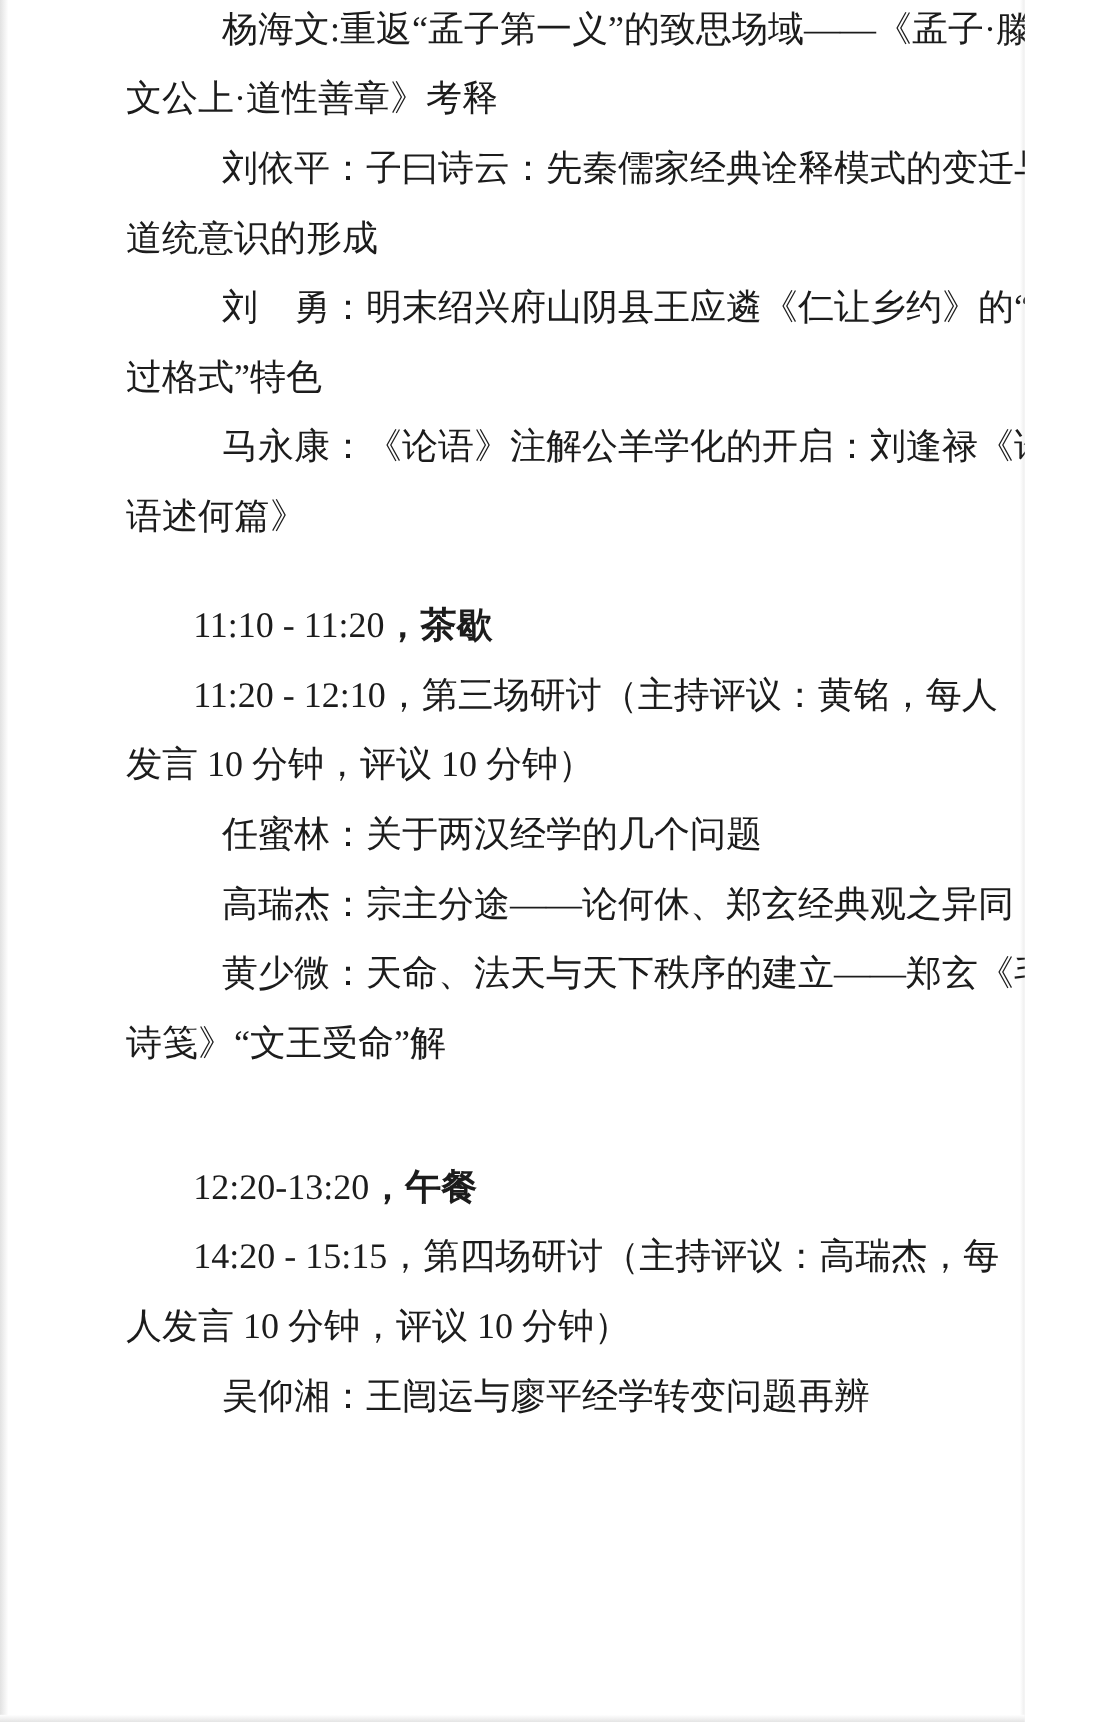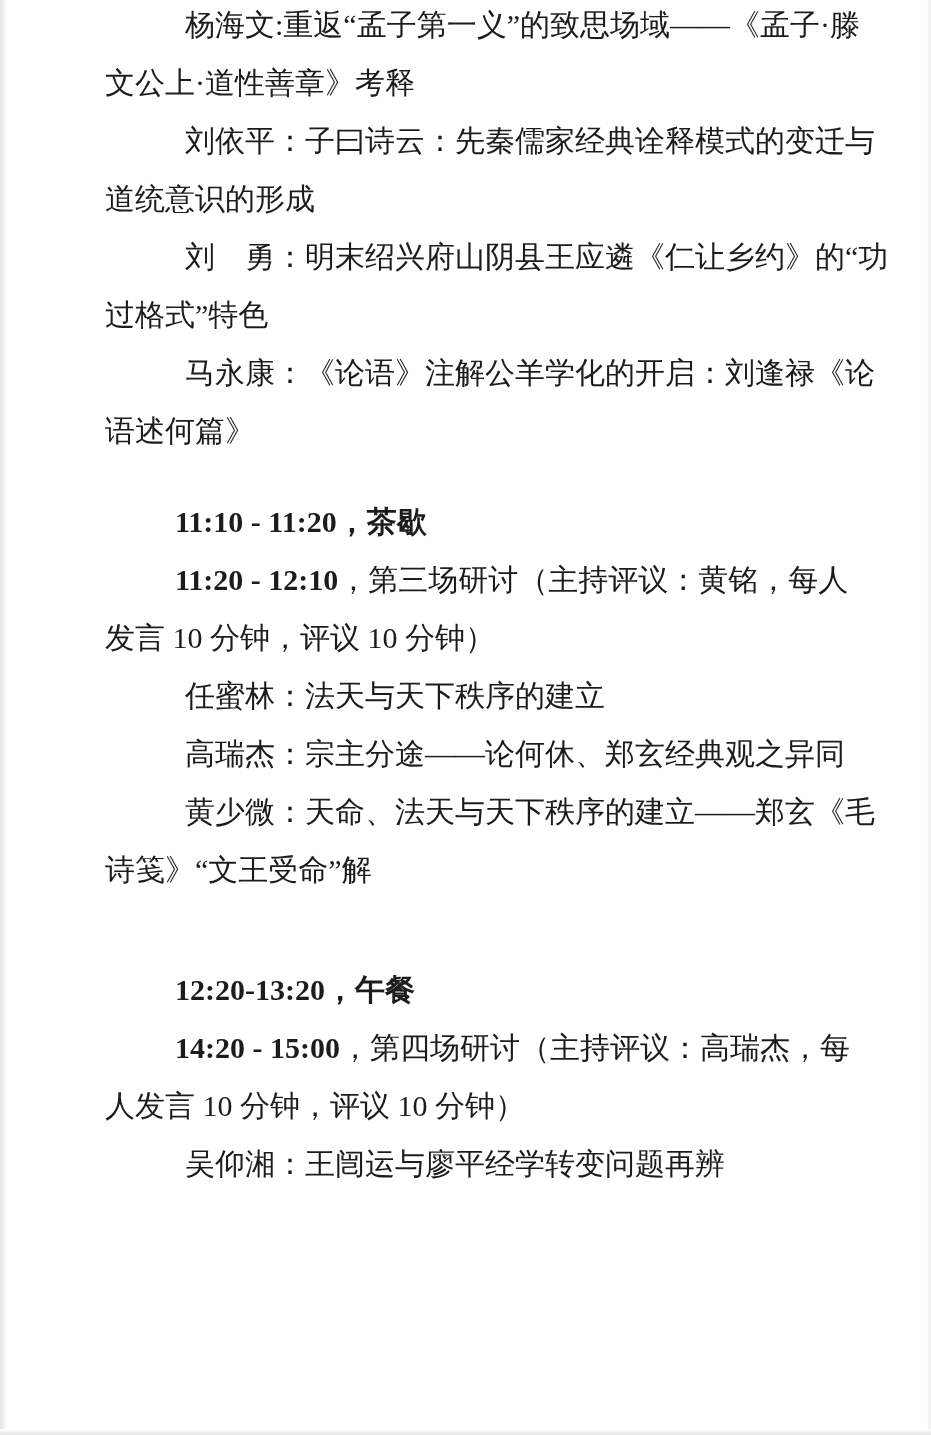--- a/index.html
+++ b/index.html
@@ -2,21 +2,21 @@
 <html><head>
 <meta charset="utf-8">
 <style>
   html, body {
     margin: 0;
     padding: 0;
     background: #ffffff;
   }
   .page {
     position: relative;
-    width: 931px;
+    width: 854px;
     height: 1435px;
     background: #ffffff;
     overflow: hidden;
     box-sizing: border-box;
     font-family: "Liberation Serif", "DejaVu Serif", serif;
   }
   
   .page::before {
     content: "";
     position: absolute;
@@ -55,22 +55,21 @@
     white-space: pre-wrap;
   }
   p.paper {
     text-indent: 80px;
     font-weight: normal;
   }
   p.time-entry {
     text-indent: 56px;
   }
   p.time-entry .t {
-    font-weight: bold;
-    margin-left: 14px;
+    font-weight: normal;
   }
   p.all-bold {
     font-weight: bold;
   }
   p.gap-tea {
     margin-top: 33px;
   }
   p.gap-lunch {
     margin-top: 62px;
   }
@@ -94,29 +93,29 @@
 
     <p class="paper">马永康：《论语》注解公羊学化的开启：刘逢禄《论
 语述何篇》</p>
 
 
     <p class="time-entry all-bold gap-tea"><span class="t">11:10 - 11:20</span><span>，茶歇</span></p>
 
     <p class="time-entry"><span class="t">11:20 - 12:10</span><span>，第三场研讨（主持评议：黄铭，每人
 发言 10 分钟，评议 10 分钟）</span></p>
 
-    <p class="paper">任蜜林：法天与天下秩序的建立</p>
+    <p class="paper">任蜜林：关于两汉经学的几个问题</p>
 
 
     <p class="paper">高瑞杰：宗主分途——论何休、郑玄经典观之异同</p>
 
     <p class="paper">黄少微：天命、法天与天下秩序的建立——郑玄《毛
 诗笺》“文王受命”解</p>
 
     <p class="time-entry all-bold gap-lunch"><span class="t">12:20-13:20</span><span>，午餐</span></p>
 
-    <p class="time-entry"><span class="t">14:20 - 15:00</span><span>，第四场研讨（主持评议：高瑞杰，每
+    <p class="time-entry"><span class="t">14:20 - 15:15</span><span>，第四场研讨（主持评议：高瑞杰，每
 人发言 10 分钟，评议 10 分钟）</span></p>
 
     <p class="paper">吴仰湘：王闿运与廖平经学转变问题再辨</p>
 
   </div>
 </div>
 
 </body></html>

